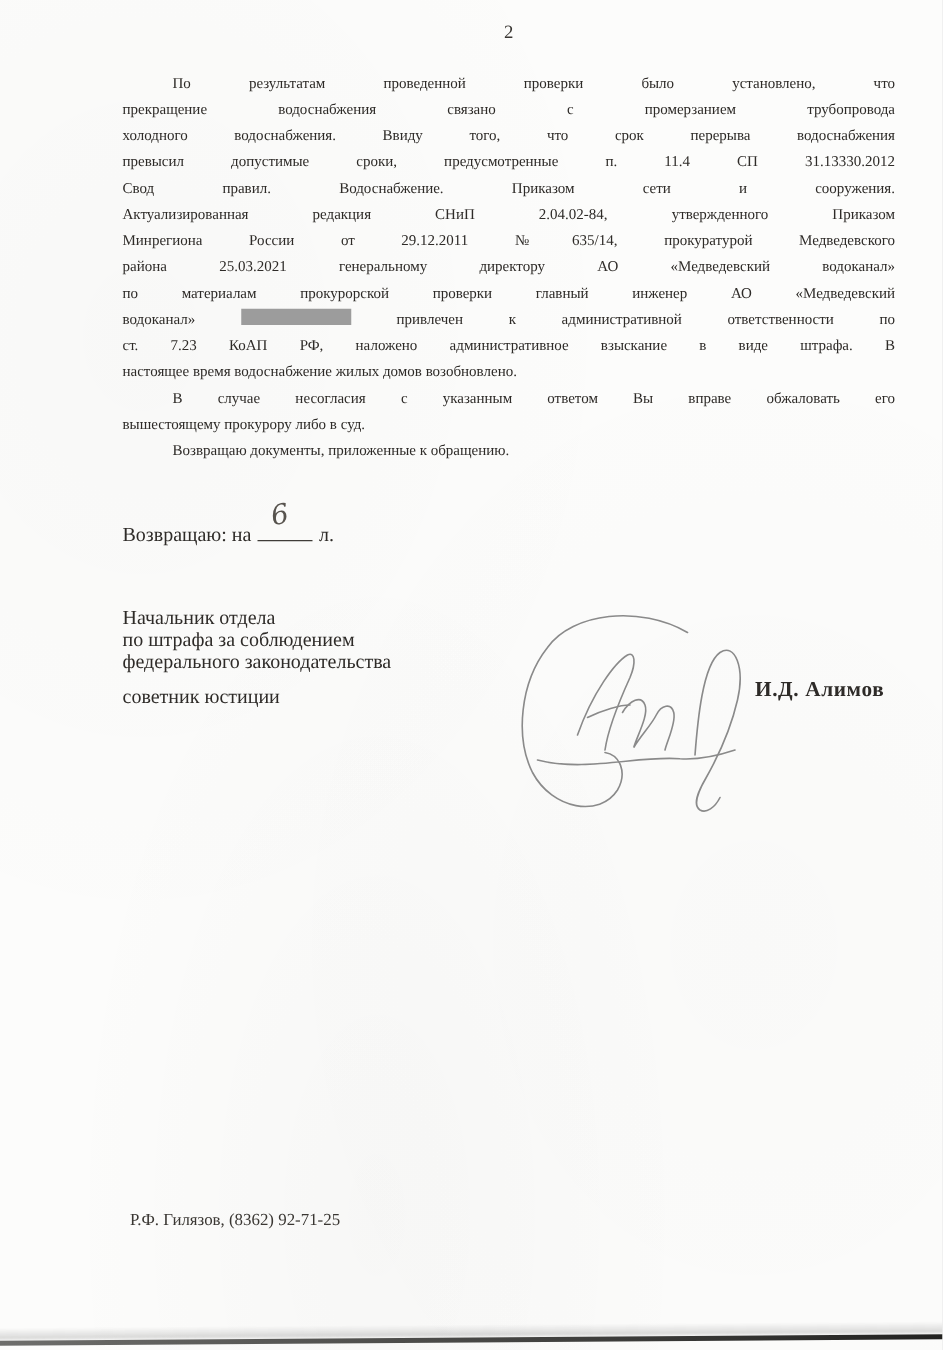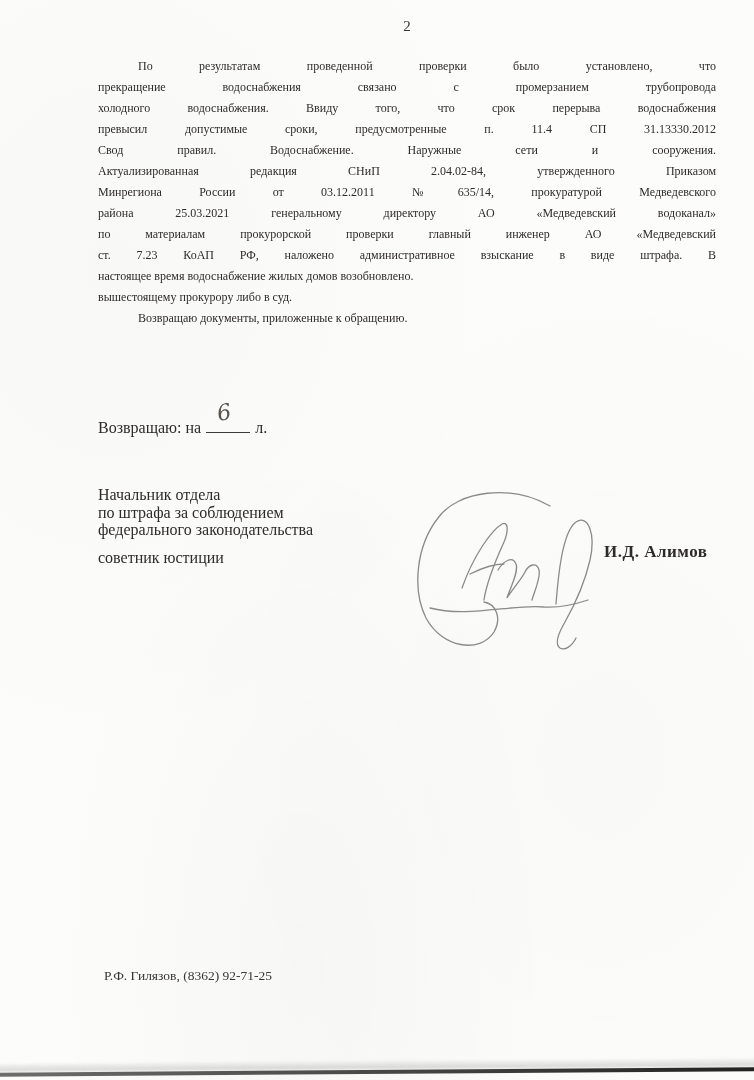--- a/index.html
+++ b/index.html
@@ -78,27 +78,33 @@
 
 <div class="page">
 
   <div class="page-number">2</div>
 
   <div class="body-text">
     <div class="tline indent">По результатам проведенной проверки было установлено, что</div>
     <div class="tline">прекращение водоснабжения связано с промерзанием трубопровода</div>
     <div class="tline">холодного водоснабжения. Ввиду того, что срок перерыва водоснабжения</div>
     <div class="tline">превысил допустимые сроки, предусмотренные п. 11.4 СП 31.13330.2012</div>
-    <div class="tline">Свод правил. Водоснабжение. Наружные сети и сооружения.</div>
+    <div class="tline">Свод правил. Водоснабжение. Приказом сети и сооружения.</div>
     <div class="tline">Актуализированная редакция СНиП 2.04.02-84, утвержденного Приказом</div>
-    <div class="tline">Минрегиона России от 03.12.2011 №635/14, прокуратурой Медведевского</div>
+    <div class="tline">Минрегиона России от 29.12.2011 №635/14, прокуратурой Медведевского</div>
     <div class="tline">района 25.03.2021 генеральному директору АО «Медведевский водоканал»</div>
     <div class="tline">по материалам прокурорской проверки главный инженер АО «Медведевский</div>
+    <div class="tline">
+      <span>водоканал»</span>
+      <span class="redaction"></span>
+      <span>привлечен к административной ответственности по</span>
+    </div>
     <div class="tline">ст. 7.23 КоАП РФ, наложено административное взыскание в виде штрафа. В</div>
     <div class="tline last">настоящее время водоснабжение жилых домов возобновлено.</div>
+    <div class="tline indent">В случае несогласия с указанным ответом Вы вправе обжаловать его</div>
     <div class="tline last">вышестоящему прокурору либо в суд.</div>
     <div class="tline indent last">Возвращаю документы, приложенные к обращению.</div>
   </div>
 
   <div class="attachment">
     <span>Возвращаю: на</span><span class="blank-line"><span class="handwritten">6</span></span><span>л.</span>
   </div>
 
   <div class="sig-block">
     <div>Начальник отдела</div>

